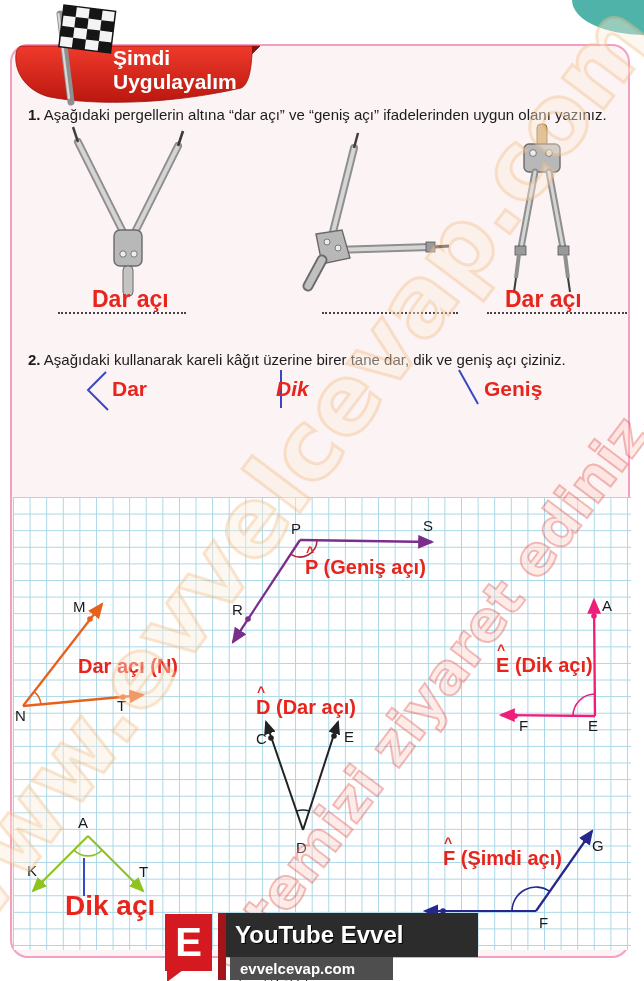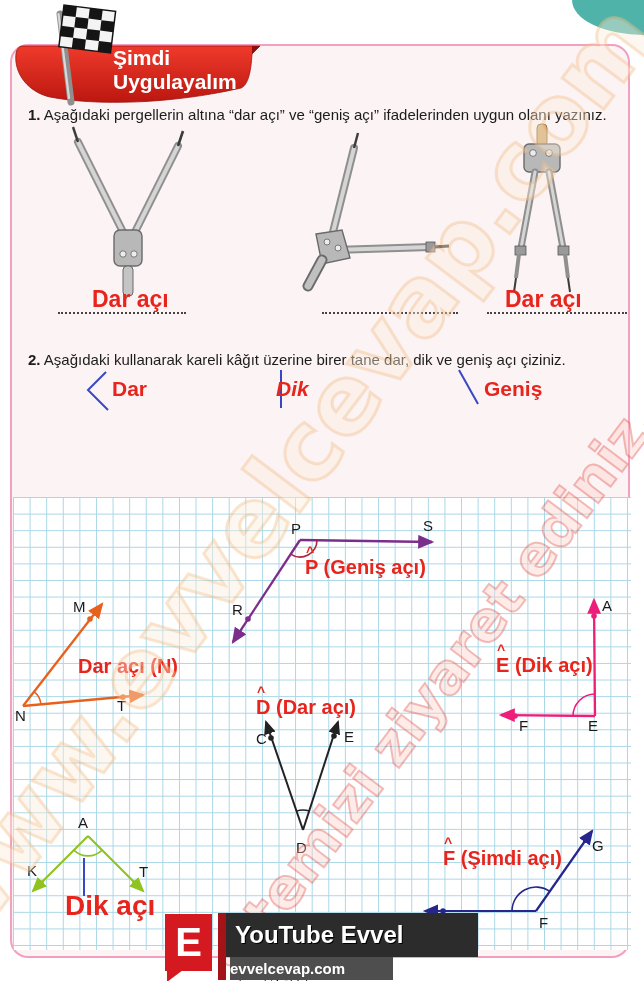--- a/index.html
+++ b/index.html
@@ -34,21 +34,21 @@
       color:rgba(255,205,198,0.75);-webkit-text-stroke:2px rgba(225,85,75,0.8);opacity:0.5;}
   .e-logo{position:absolute;left:165px;top:914px;width:47px;height:57px;background:#d41920;
       color:#fff;font-weight:bold;font-size:40px;display:flex;align-items:center;justify-content:center;z-index:12;}
   .e-tail{position:absolute;left:167px;top:970px;width:0;height:0;z-index:12;
       border-top:12px solid #d41920;border-right:16px solid transparent;}
   .red-stripe{position:absolute;left:218px;top:913px;width:8px;height:67px;background:#a41318;z-index:12;}
   .yt-main{position:absolute;left:226px;top:913px;width:252px;height:44px;background:#2c2c2c;z-index:12;
       color:#fff;font-weight:bold;font-size:24px;line-height:44px;padding-left:9px;box-sizing:border-box;
       text-shadow:1px 1px 0 #000;}
   .yt-sub{position:absolute;left:230px;top:957px;width:163px;height:23px;background:#4e4e4e;z-index:12;
-      color:#fff;font-weight:bold;font-size:15px;line-height:23px;box-sizing:border-box;}
+      color:#fff;font-weight:bold;font-size:15px;line-height:23px;padding-left:10px;box-sizing:border-box;}
 </style>
 </head>
 <body>
 
 <div class="page">
 
   <div class="teal-corner"></div>
   <div class="frame"></div>
   <div class="grid-bg"></div>
 

